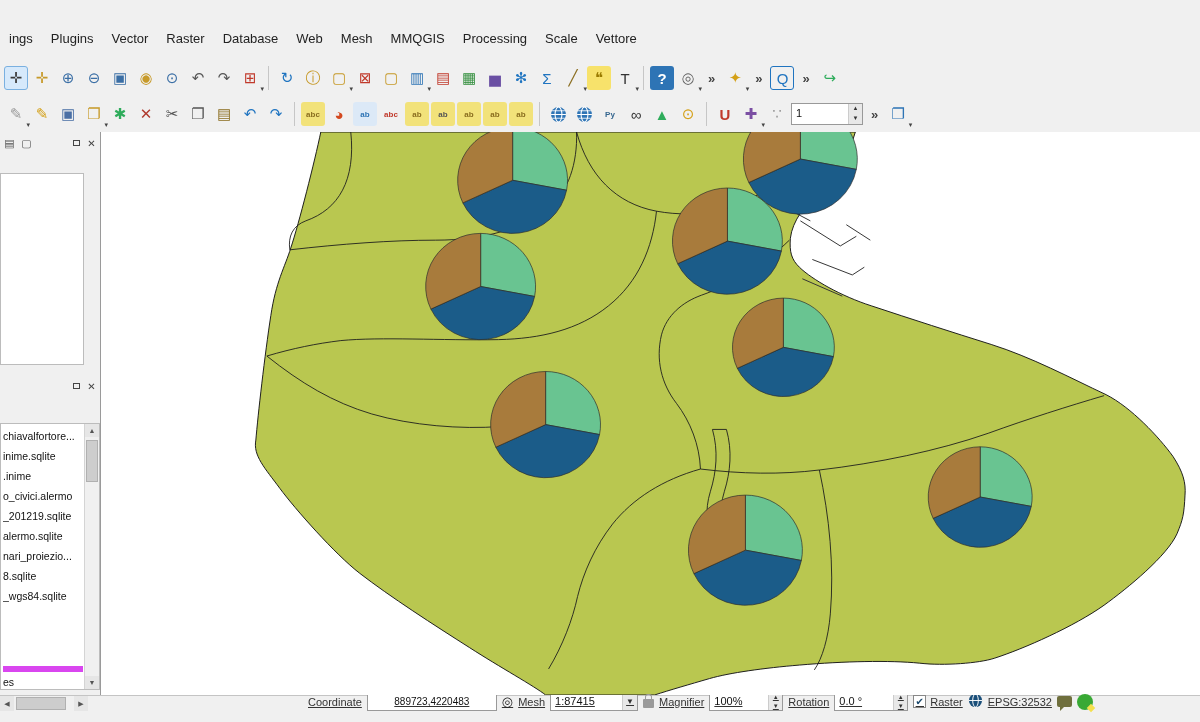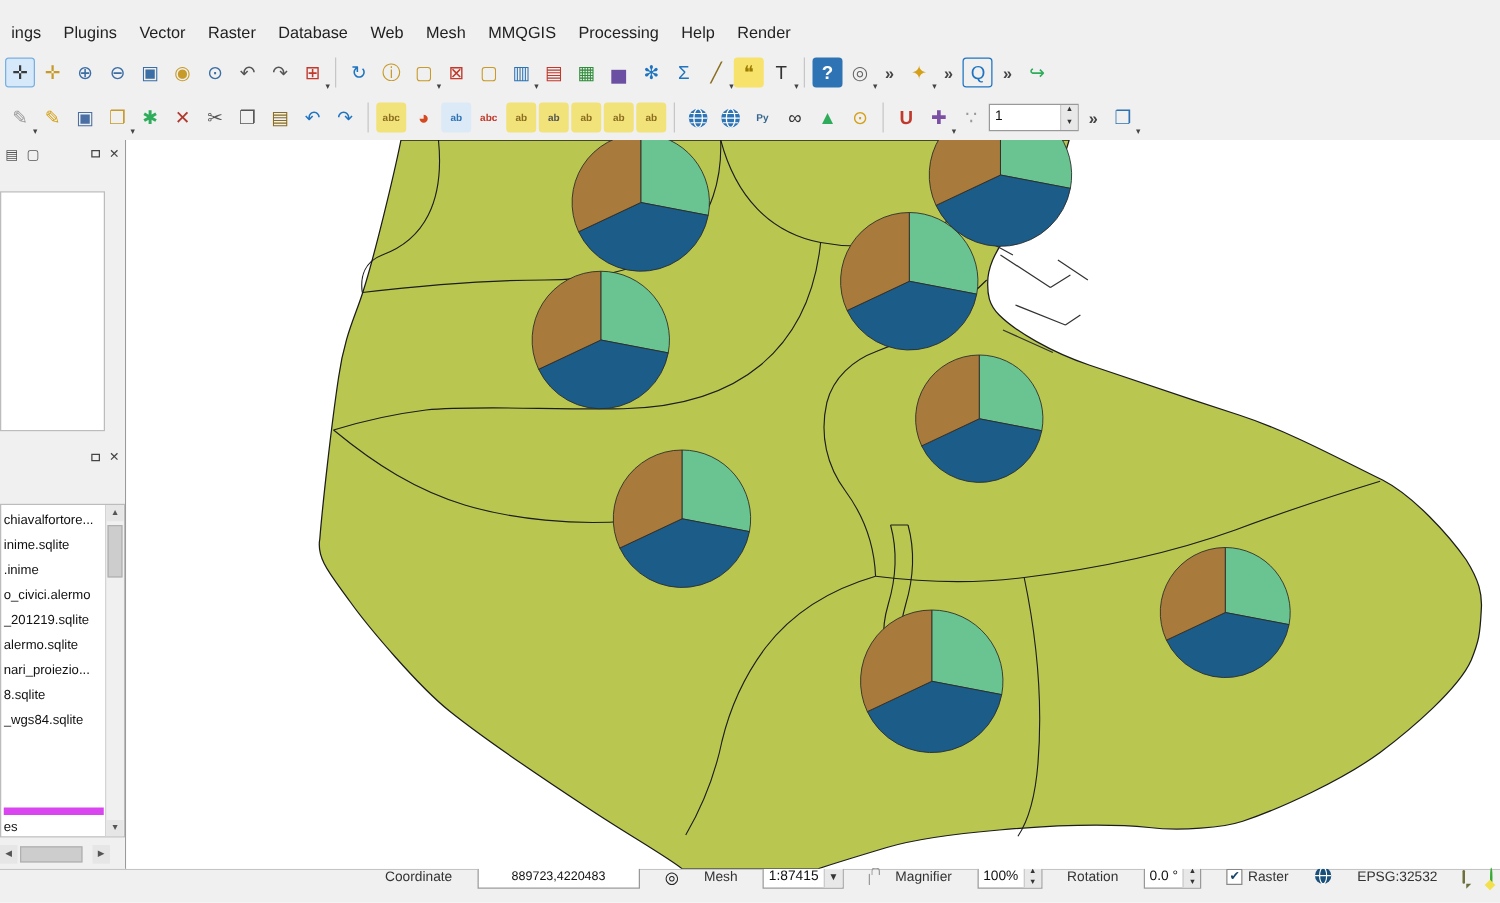--- a/index.html
+++ b/index.html
@@ -1,21 +1,21 @@
 <!DOCTYPE html>
 <html><head>
 <meta charset="utf-8">
 <style>
   * { box-sizing: border-box; margin: 0; padding: 0; }
   html,body { width:1200px; height:722px; overflow:hidden; }
   body { font-family:"Liberation Sans", sans-serif; font-size:12px; background:#f0f0f0; color:#222; }
   .app { width:1200px; height:722px; display:flex; flex-direction:column; background:#f0f0f0; overflow:hidden; }
 
   
-  .menubar { height:40px; flex:none; display:flex; align-items:flex-end; padding:8px 2px 4px 0; }
+  .menubar { height:40px; flex:none; display:flex; padding:8px 2px 4px 0;margin-top:20px; }
   .menu-item { padding:3px 9px; font-size:13px; color:#222; cursor:default; white-space:nowrap; }
 
   
   .toolbar { height:36px; flex:none; display:flex; align-items:center; gap:2px; padding:0 4px; }
   .tbi { width:24px; height:24px; flex:none; display:inline-flex; align-items:center; justify-content:center;
          font-size:15px; border-radius:3px; position:relative; cursor:pointer; }
   .tbi.small { font-size:8px; font-weight:bold; letter-spacing:0; }
   .tbi.active { background:#d6e9fb; border:1px solid #7ab0e0; }
   .tbi .caret { position:absolute; right:-2px; bottom:-3px; font-size:7px; color:#444; }
   .tbsep { width:1px; height:24px; background:#c6c6c6; margin:0 4px; flex:none; }
@@ -47,21 +47,21 @@
   .hscroll .arr { position:absolute; top:0; bottom:0; width:14px; text-align:center; font-size:7px; line-height:15px; color:#555; background:#e6e6e6; cursor:pointer; }
   .hscroll .arr.lf { left:0; } .hscroll .arr.rt { left:74px; }
   .hthumb { position:absolute; top:1px; bottom:1px; left:16px; width:50px; background:#cdcdcd; border:1px solid #b0b0b0; }
 
   .map-area { flex:1; position:relative; background:#fff; min-width:0; }
   .map-area svg { position:absolute; inset:0; width:100%; height:100%; display:block; }
   .copyright { position:absolute; right:8px; bottom:14px; font-size:17px; color:#1a1a1a; }
 
   
   .statusbar { height:27px; flex:none; background:#f0f0f0; border-top:1px solid #c4c4c4;
-               display:flex; align-items:center; gap:20px; padding:0 6px 15px 308px; font-size:11px; color:#333; }
+               display:flex; align-items:center; gap:5px; padding:0 6px 15px 308px; font-size:11px; color:#333;text-decoration:underline; }
   .sb-label { white-space:nowrap; }
   .sb-input { width:130px; height:19px; border:1px solid #999; background:#fff; font-family:inherit;
               font-size:10px; text-align:center; color:#111; }
   .sb-icon { font-size:13px; color:#222; cursor:pointer; }
   .sb-combo, .sb-spin { display:inline-flex; align-items:stretch; height:19px; border:1px solid #999; background:#fff; }
   .sb-combo { width:88px; } .sb-spin { width:74px; }
   .sb-combo .val, .sb-spin .val { flex:1; padding:2px 4px; color:#111; white-space:nowrap; overflow:hidden; }
   .cbtn { width:15px; background:#e8e8e8; border-left:1px solid #ccc; font-size:8px; display:flex; align-items:center; justify-content:center; color:#333; cursor:pointer; }
   .lock { position:relative; width:11px; height:9px; background:#9a9a9a; border-radius:1px; display:inline-block; margin-top:3px; cursor:pointer; }
   .lock::before { content:""; position:absolute; top:-5px; left:2px; width:5px; height:5px;
@@ -85,22 +85,22 @@
   <div class="menubar">
       <span class="menu-item">ings</span>
       <span class="menu-item">Plugins</span>
       <span class="menu-item">Vector</span>
       <span class="menu-item">Raster</span>
       <span class="menu-item">Database</span>
       <span class="menu-item">Web</span>
       <span class="menu-item">Mesh</span>
       <span class="menu-item">MMQGIS</span>
       <span class="menu-item">Processing</span>
-      <span class="menu-item">Help</span>
-      <span class="menu-item">Render</span>
+      <span class="menu-item">Scale</span>
+      <span class="menu-item">Vettore</span>
     </div>
 
   <div class="toolbar">
       <span class="tbi active" style="color: rgb(58, 58, 58);">✛</span>
       <span class="tbi" style="color: rgb(199, 154, 42);">✛</span>
       <span class="tbi" style="color: rgb(58, 110, 165);">⊕</span>
       <span class="tbi" style="color: rgb(58, 110, 165);">⊖</span>
       <span class="tbi" style="color: rgb(58, 110, 165);">▣</span>
       <span class="tbi" style="color: rgb(199, 154, 42);">◉</span>
       <span class="tbi" style="color: rgb(58, 110, 165);">⊙</span>

